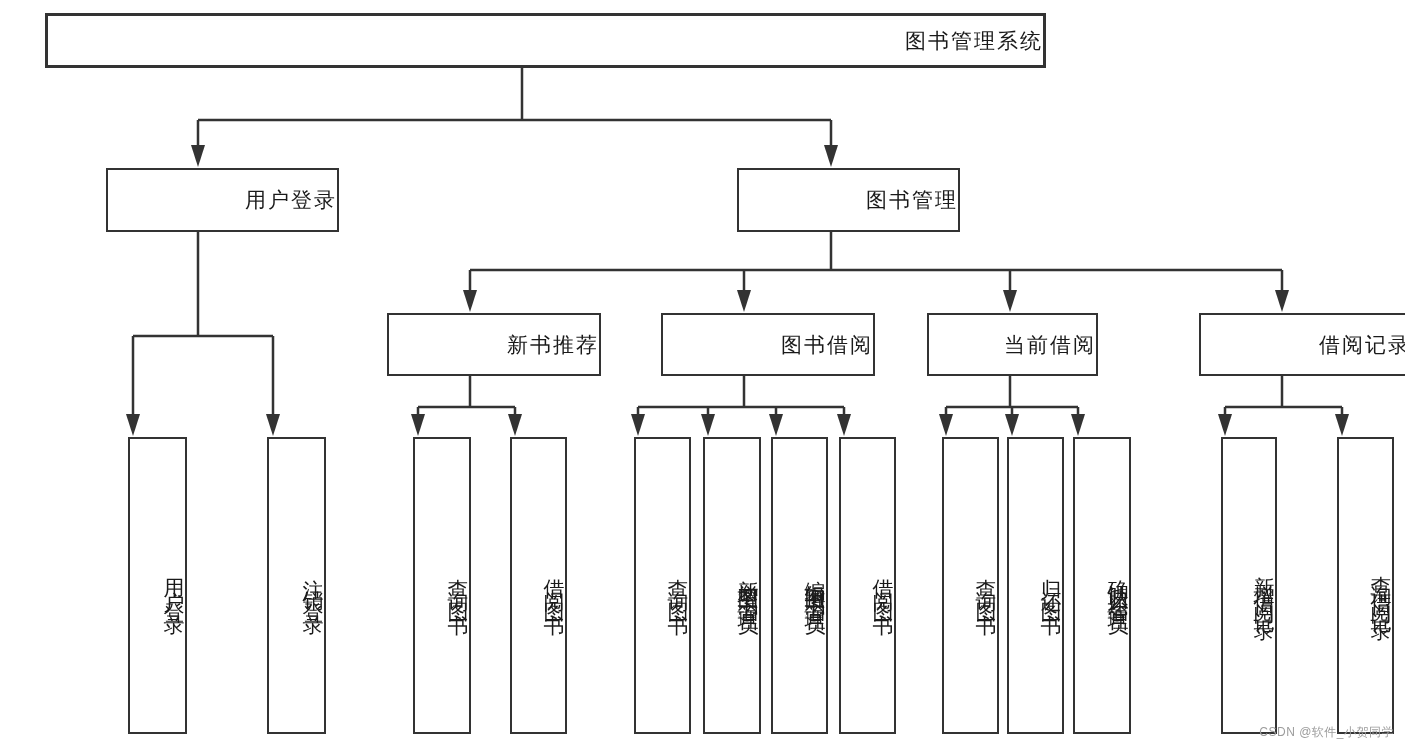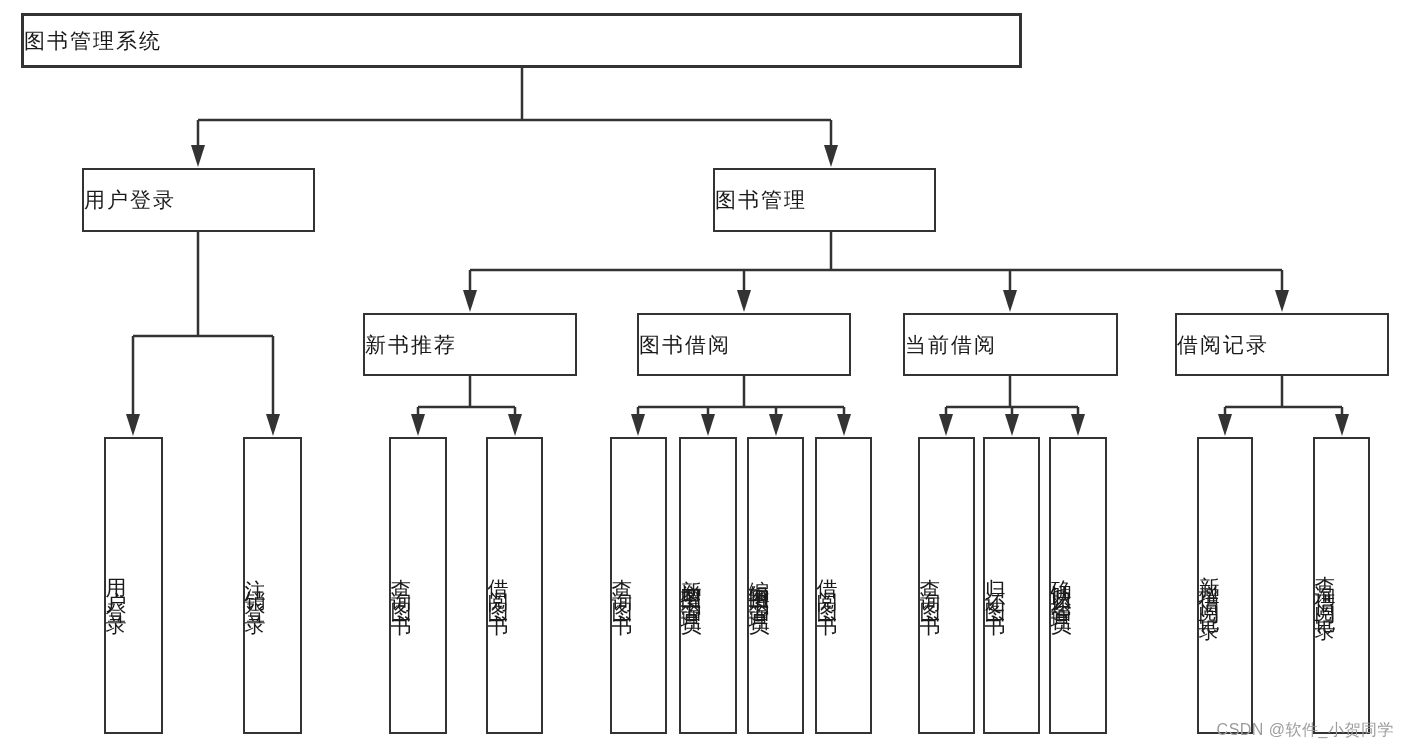--- a/index.html
+++ b/index.html
@@ -21,23 +21,24 @@
     top: 0;
     z-index: 1;
   }
   .node {
     position: absolute;
     box-sizing: border-box;
     background: #ffffff;
     border: 2.5px solid #333333;
     display: flex;
     align-items: center;
-    justify-content: flex-start;
+    justify-content: flex-end;
     color: #1a1a1a;
     z-index: 2;
+    margin-left: 24px;
   }
   .node.root { border-width: 3px; }
   .hnode span {
     font-size: 21px;
     letter-spacing: 2px;
     white-space: nowrap;
   }
   .vnode { top: 437px; height: 297px; }
   .vtext {
     writing-mode: vertical-rl;
@@ -46,21 +47,21 @@
     line-height: 1;
     white-space: nowrap;
   }
   .v4 { letter-spacing: 12px; }
   .v6 { letter-spacing: 9px; }
   .v9 { letter-spacing: 5px; }
   .watermark {
     position: absolute;
     right: 11px;
     bottom: 6px;
-    font-size: 16px;
+    font-size: 12px;
     color: #9c9c9c;
     letter-spacing: 0.5px;
     z-index: 3;
     white-space: nowrap;
   }
 </style>
 </head>
 <body>
 
 <div class="canvas">
@@ -108,21 +109,21 @@
   <div class="node hnode" style="left:713px; top:168px; width:223px; height:64px;">
     <span>图书管理</span>
   </div>
 
   <div class="node hnode" style="left:637px; top:313px; width:214px; height:63px;">
     <span>图书借阅</span>
   </div>
   <div class="node hnode" style="left:363px; top:313px; width:214px; height:63px;">
     <span>新书推荐</span>
   </div>
-  <div class="node hnode" style="left:903px; top:313px; width:215px; height:63px;">
+  <div class="node hnode" style="left:903px; top:313px; width:171px; height:63px;">
     <span>当前借阅</span>
   </div>
   <div class="node hnode" style="left:1175px; top:313px; width:214px; height:63px;">
     <span>借阅记录</span>
   </div>
 
   <div class="node vnode" style="left:104px; width:59px;">
     <span class="vtext v4">用户登录</span>
   </div>
   <div class="node vnode" style="left:243px; width:59px;">

